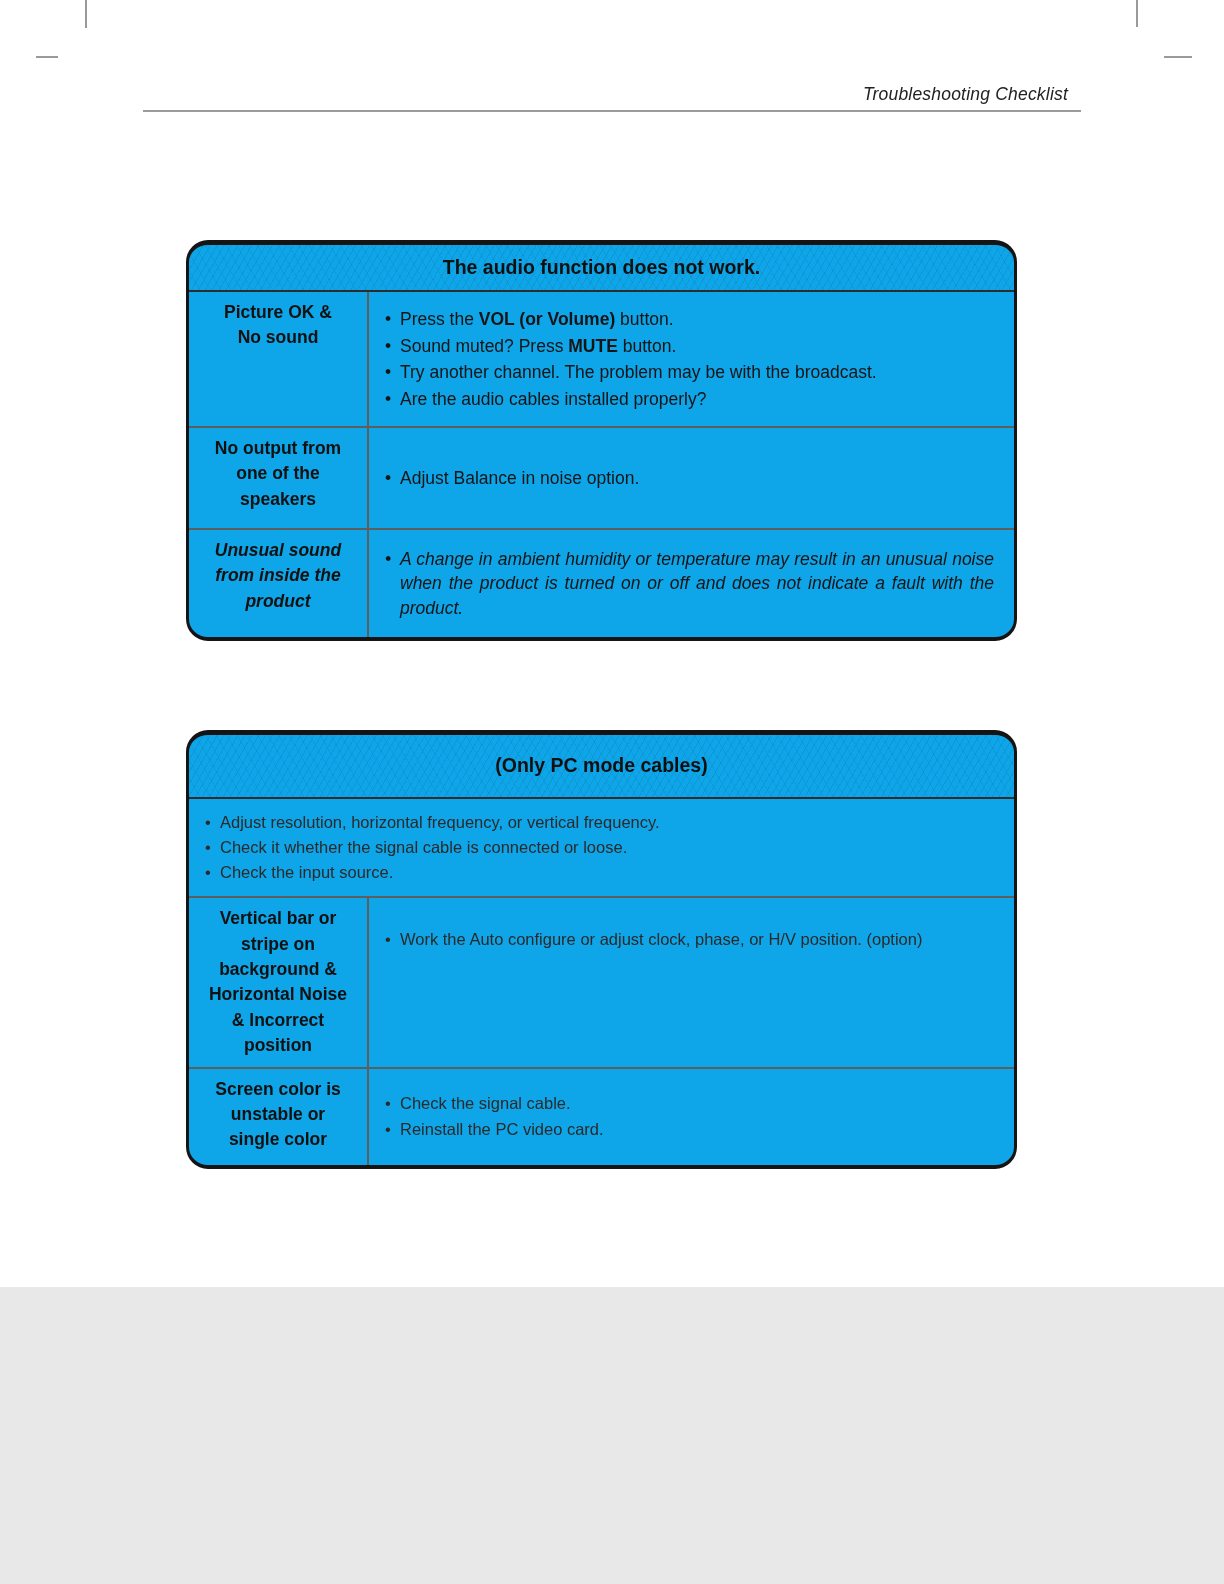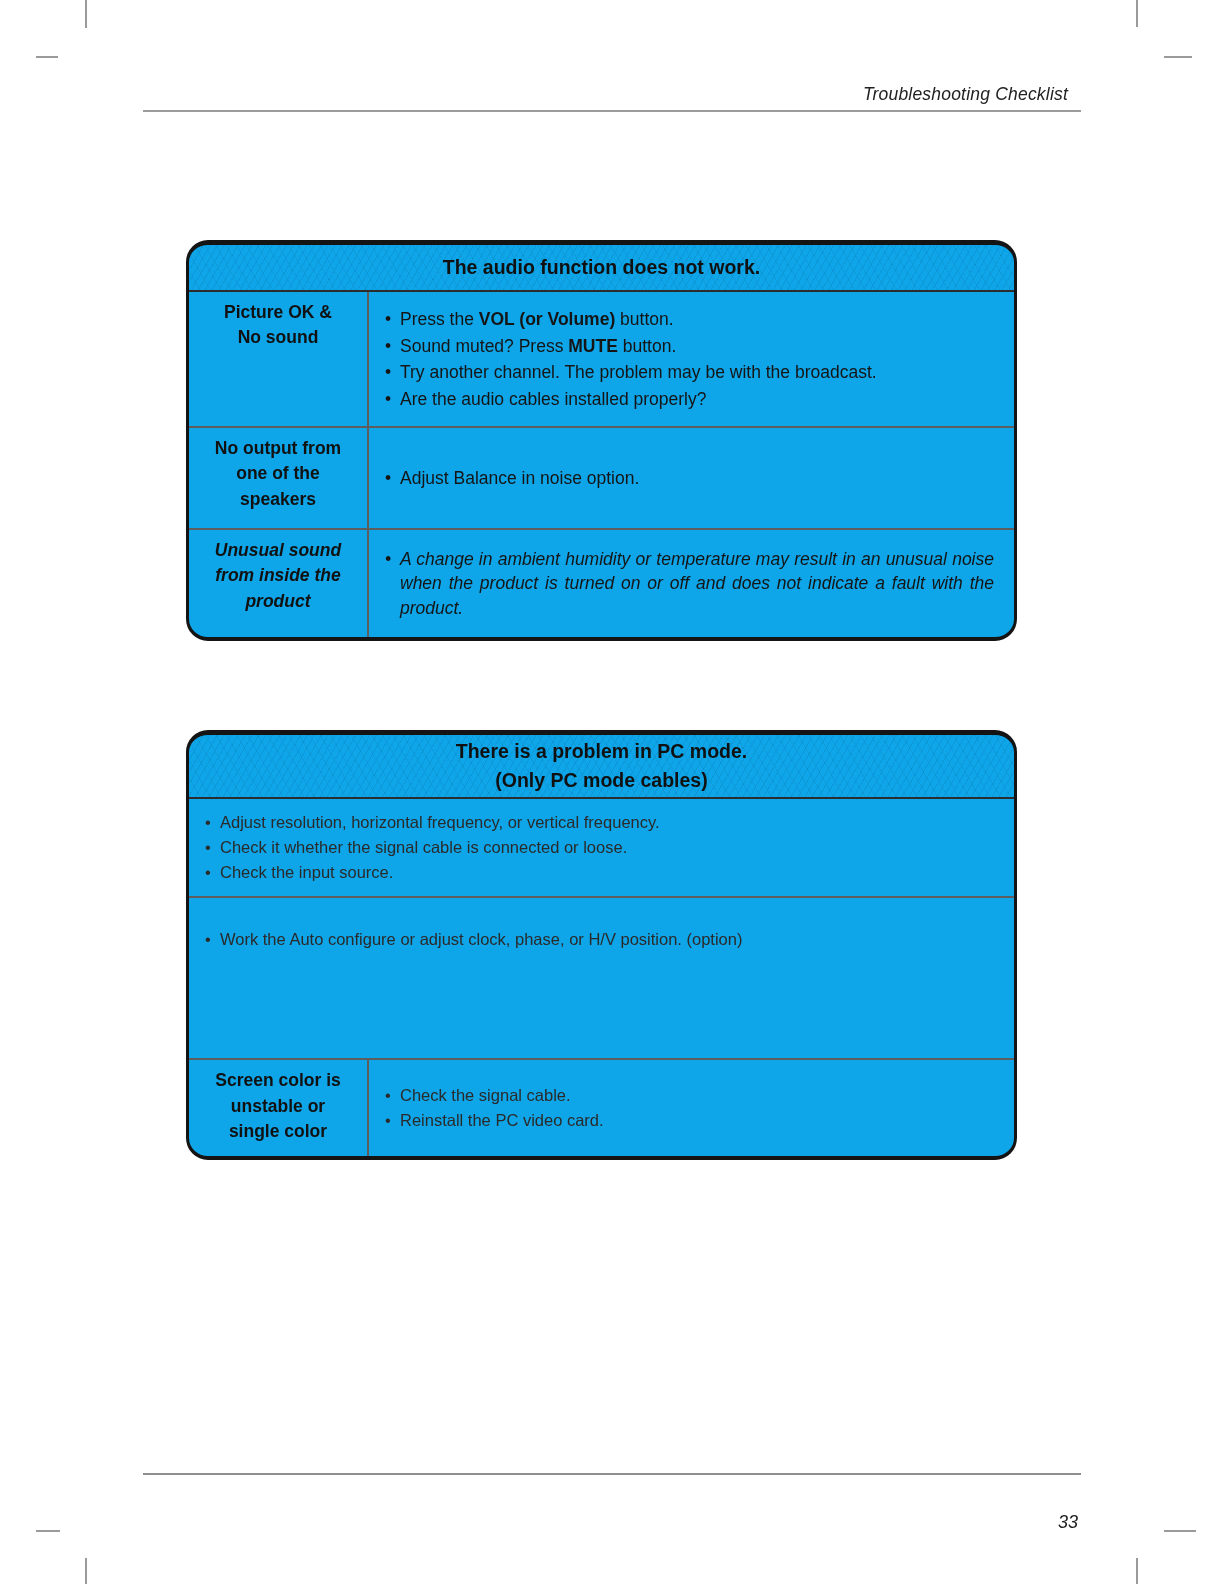--- a/index.html
+++ b/index.html
@@ -1,18 +1,18 @@
 <!DOCTYPE html>
 <html><head>
 <meta charset="utf-8">
 <style>
   html,body{margin:0;padding:0;background:#e8e8e8;}
   .page{
     position:relative;
-    width:1224px;height:1584px;
+    width:1224px;height:1287px;
     background:#ffffff;
     font-family:"Liberation Sans", sans-serif;
     color:#1a1a1a;
     overflow:hidden;
     margin:0 auto;
   }
   
   .hdr-title{
     position:absolute;top:84px;right:156px;
     font-size:17.5px;font-style:italic;color:#222;
@@ -146,41 +146,48 @@
               <span class="bullet">•</span>
               <span class="sol-text"><span>A change in ambient humidity or temperature may result in an unusual noise when the product is turned on or off and does not indicate a fault with the product.</span></span>
             </div>
           </div>
         </div>
       </div>
   </section>
 
   <section class="tbl" id="table-1">
     <div class="tbl-title">
-      <div>There is a problem in PC mode.</div>
       <div>(Only PC mode cables)</div>
     </div>
     <div class="tbl-rows">
         <div class="tbl-row">
           <div class="cell-solutions">
             <div class="sol-item">
               <span class="bullet">•</span>
               <span class="sol-text"><span>Adjust resolution, horizontal frequency, or vertical frequency.</span></span>
             </div>
             <div class="sol-item">
               <span class="bullet">•</span>
               <span class="sol-text"><span>Check it whether the signal cable is connected or loose.</span></span>
             </div>
             <div class="sol-item">
               <span class="bullet">•</span>
               <span class="sol-text"><span>Check the input source.</span></span>
             </div>
           </div>
         </div>
         <div class="tbl-row">
+          <div class="cell-problem">
+            <div>Vertical bar or</div>
+            <div>stripe on</div>
+            <div>background &amp;</div>
+            <div>Horizontal Noise</div>
+            <div>&amp; Incorrect</div>
+            <div>position</div>
+          </div>
           <div class="cell-solutions">
             <div class="sol-item">
               <span class="bullet">•</span>
               <span class="sol-text"><span>Work the Auto configure or adjust clock, phase, or H/V position. (option)</span></span>
             </div>
           </div>
         </div>
         <div class="tbl-row">
           <div class="cell-problem">
             <div>Screen color is</div>

